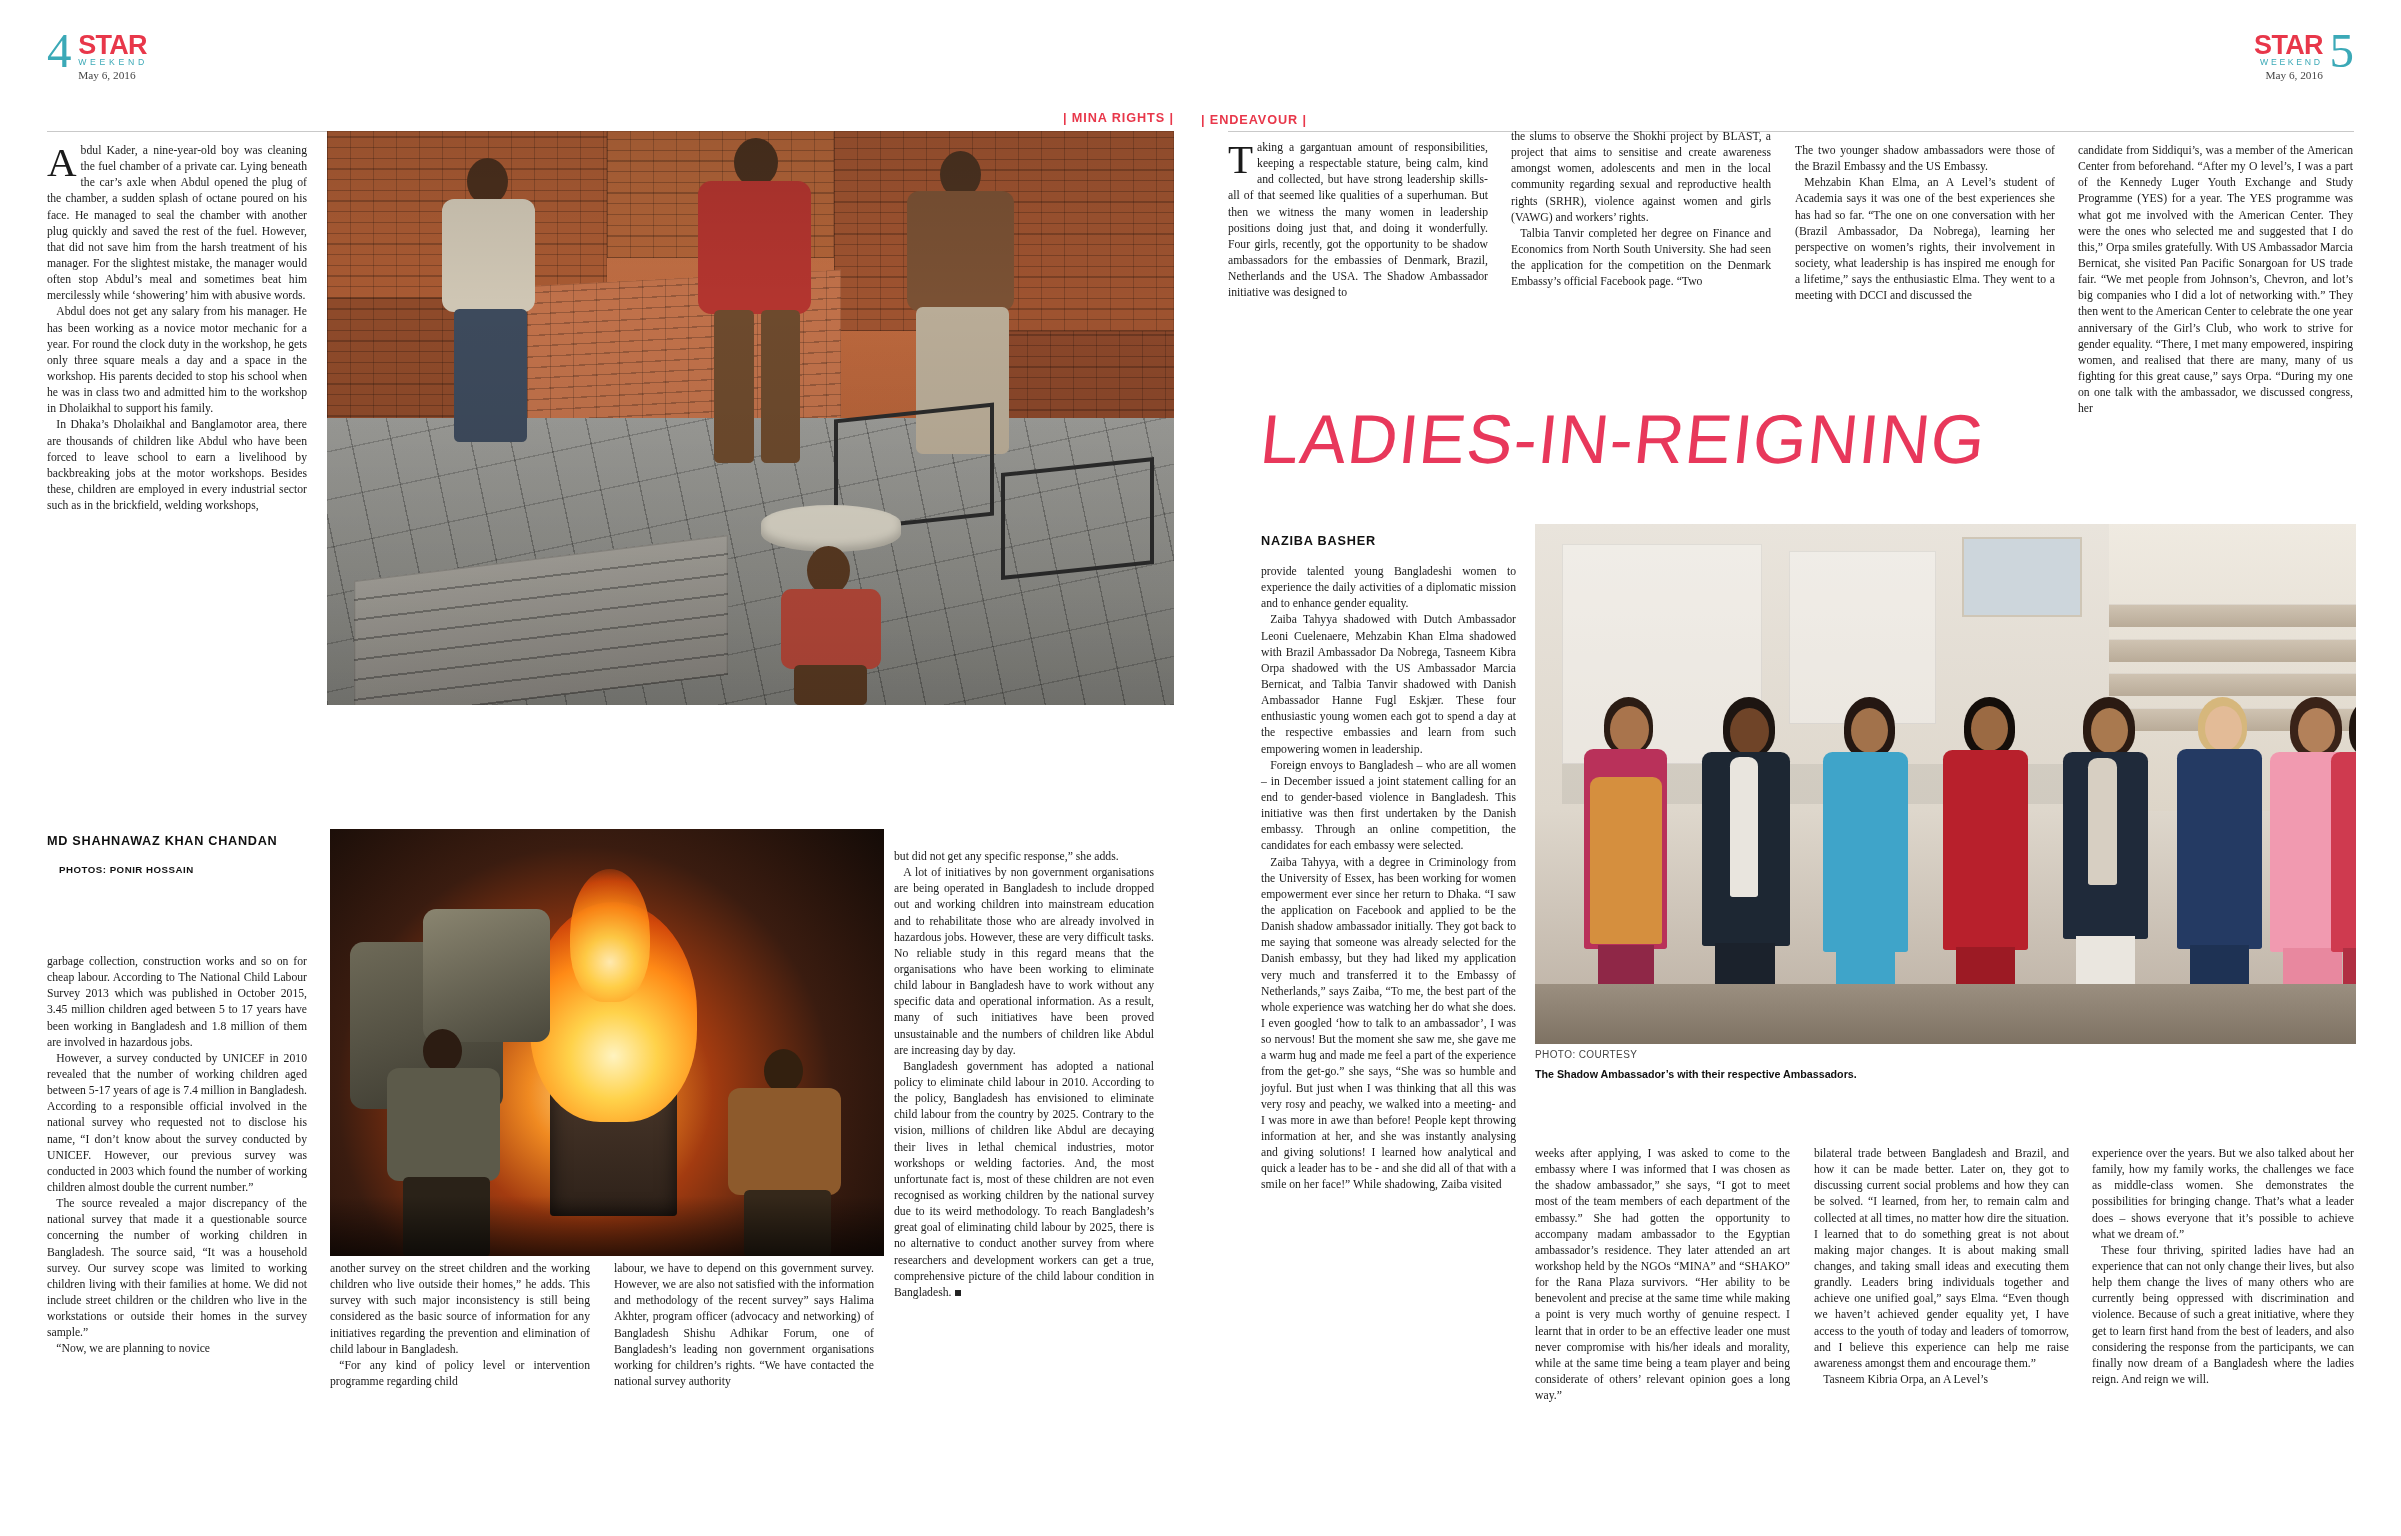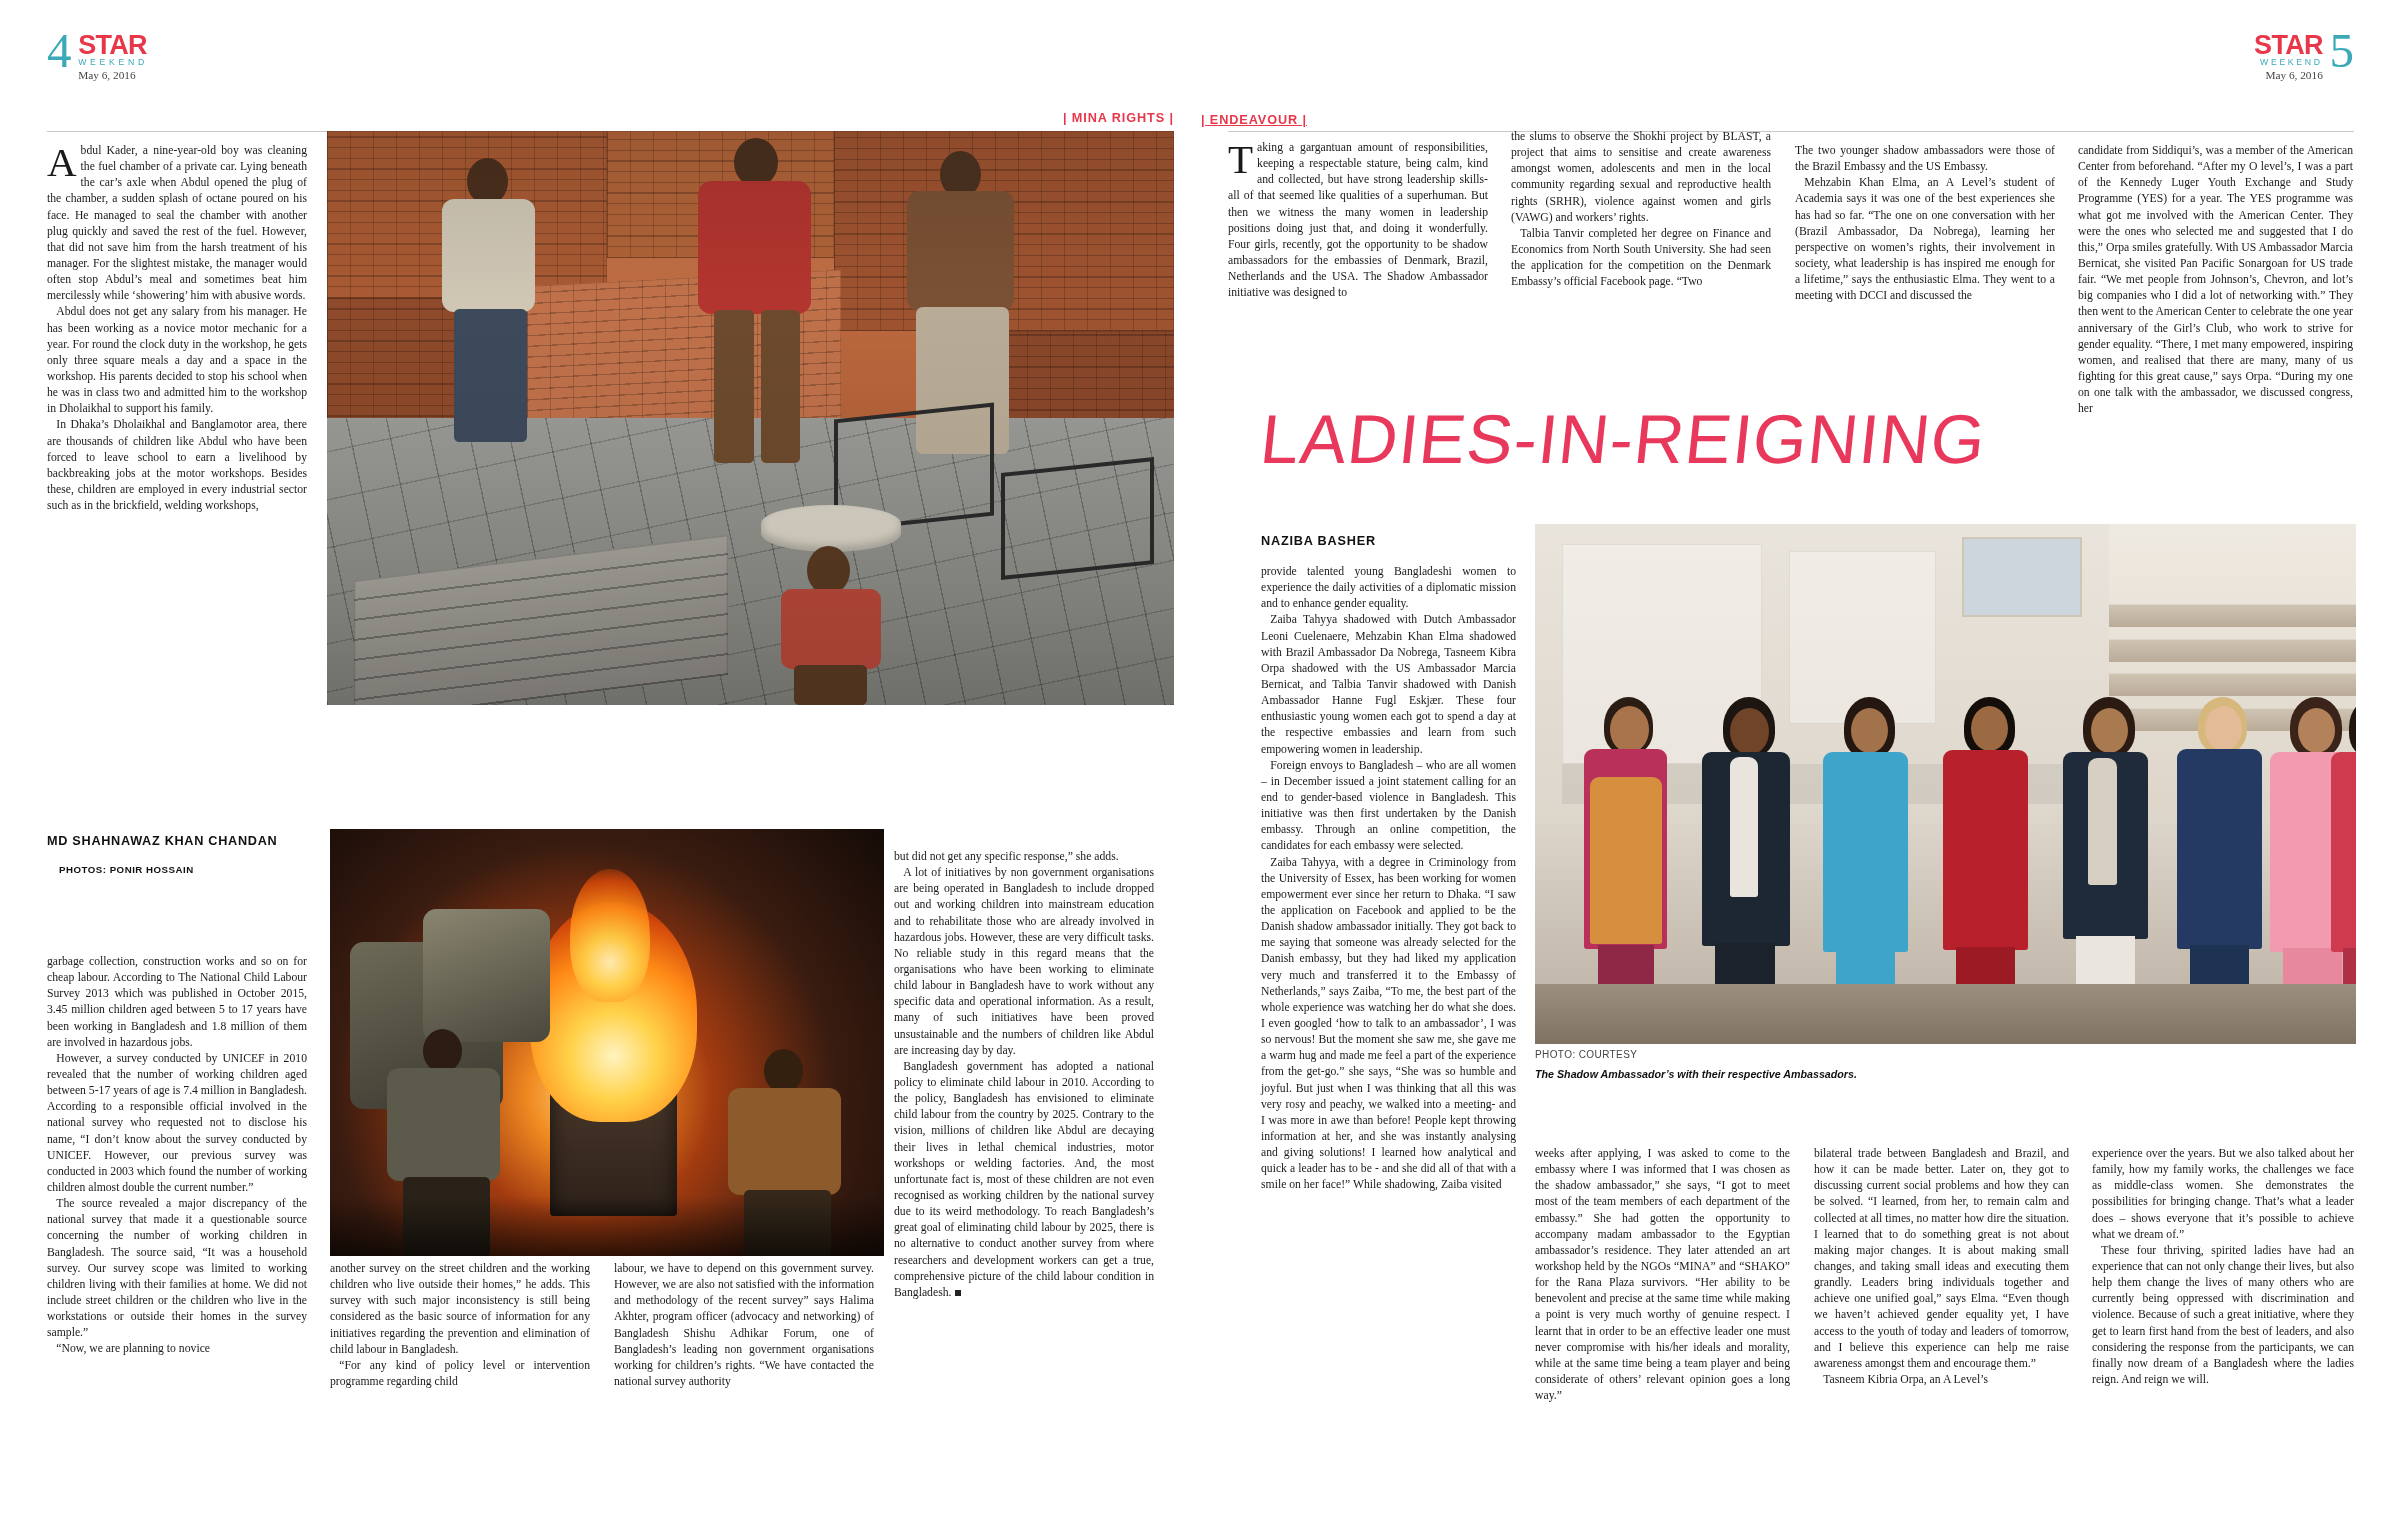--- a/index.html
+++ b/index.html
@@ -115,21 +115,21 @@
   .rp-photo {
     position:absolute; top:524px; left:1535px; width:821px; height:520px;
     overflow:hidden; background:#cfc6bd;
   }
   .photo-credit-right {
     position:absolute; top:1049px; left:1535px; width:821px; text-align:left;
     font-family:"Liberation Sans", sans-serif; font-size:10px; letter-spacing:0.4px; color:#444;
   }
   .caption-box { position:absolute; top:1068px; left:1535px; width:821px; }
   .caption-title {
-    font-family:"Liberation Sans", sans-serif; font-weight:bold; font-size:10.7px; color:#111;font-style:italic;
+    font-family:"Liberation Sans", sans-serif; font-weight:bold; font-size:10.7px; color:#111;
   }
   .caption-body {
     font-size:10.4px; line-height:1.3; color:#222; margin-top:2px;
   }
   .rp-colB1 { position:absolute; top:1146px; left:1535px; width:255px; }
   .rp-colB2 { position:absolute; top:1146px; left:1814px; width:255px; }
   .rp-colB3 { position:absolute; top:1146px; left:2092px; width:262px; }
 
   .endmark { display:inline-block; width:6px; height:6px; background:#222; margin-left:3.3px; vertical-align:baseline; }
 
@@ -324,21 +324,21 @@
 
     <div class="masthead-right">
       <div class="star-block">
         <div class="star-word">STAR</div>
         <div class="weekend-word">WEEKEND</div>
         <div class="mast-date">May 6, 2016</div>
       </div>
       <div class="folio-num">5</div>
     </div>
 
-    <div class="kicker kicker-en" style="left:0;text-decoration:underline;">| ENDEAVOUR |</div>
+    <div class="kicker kicker-en" style="left:0;">| ENDEAVOUR |</div>
     <div class="rule-top-right"></div>
 
   </div>
 
   <div class="rp-col1 col-text">
     <p class="first dropcap">Taking a gargantuan amount of responsibilities, keeping a respectable stature, being calm, kind and collected, but have strong leadership skills- all of that seemed like qualities of a superhuman. But then we witness the many women in leadership positions doing just that, and doing it wonderfully. Four girls, recently, got the opportunity to be shadow ambassadors for the embassies of Denmark, Brazil, Netherlands and the USA. The Shadow Ambassador initiative was designed to</p>
   </div>
   <div class="rp-col2 col-text">
     <p class="first">the slums to observe the Shokhi project by BLAST, a project that aims to sensitise and create awareness amongst women, adolescents and men in the local community regarding sexual and reproductive health rights (SRHR), violence against women and girls (VAWG) and workers’ rights.</p>
     <p>Talbia Tanvir completed her degree on Finance and Economics from North South University. She had seen the application for the competition on the Denmark Embassy’s official Facebook page. “Two</p>

